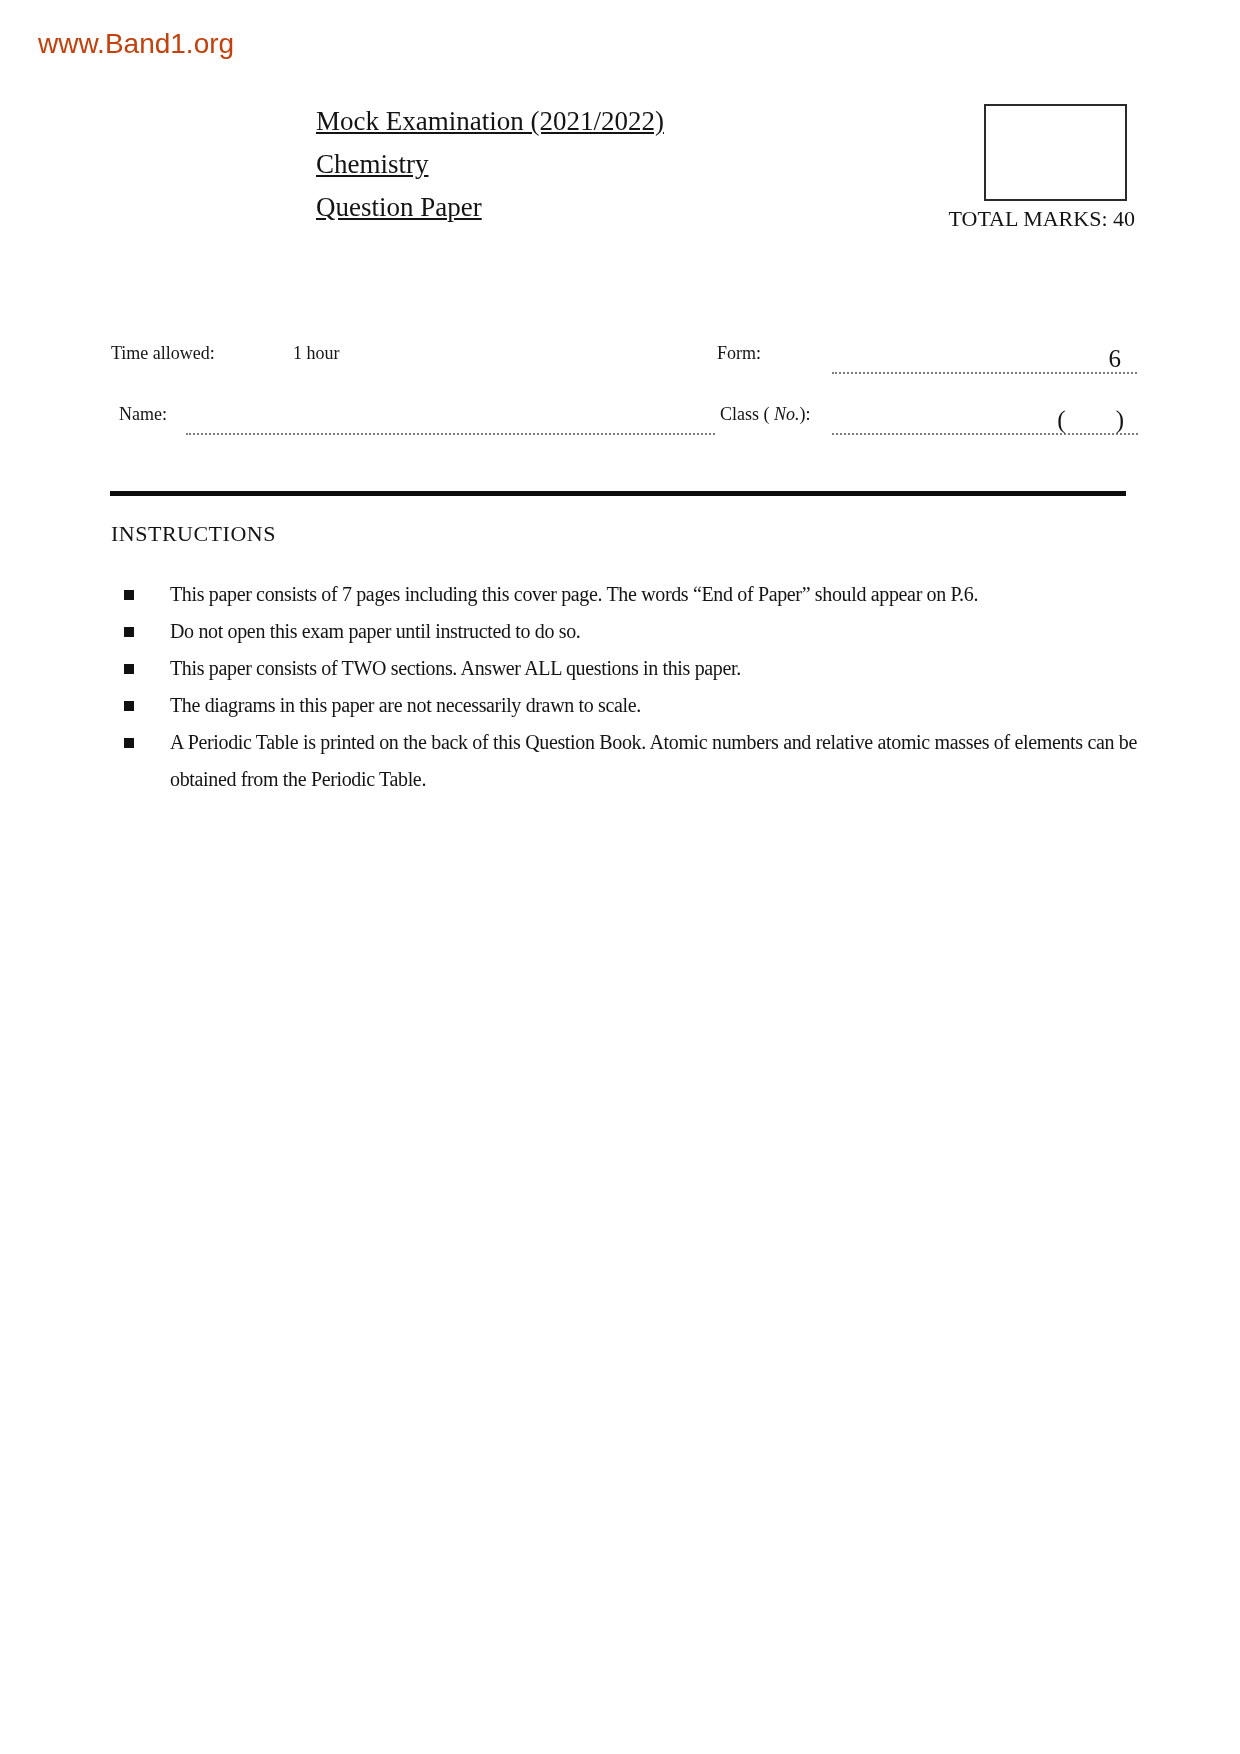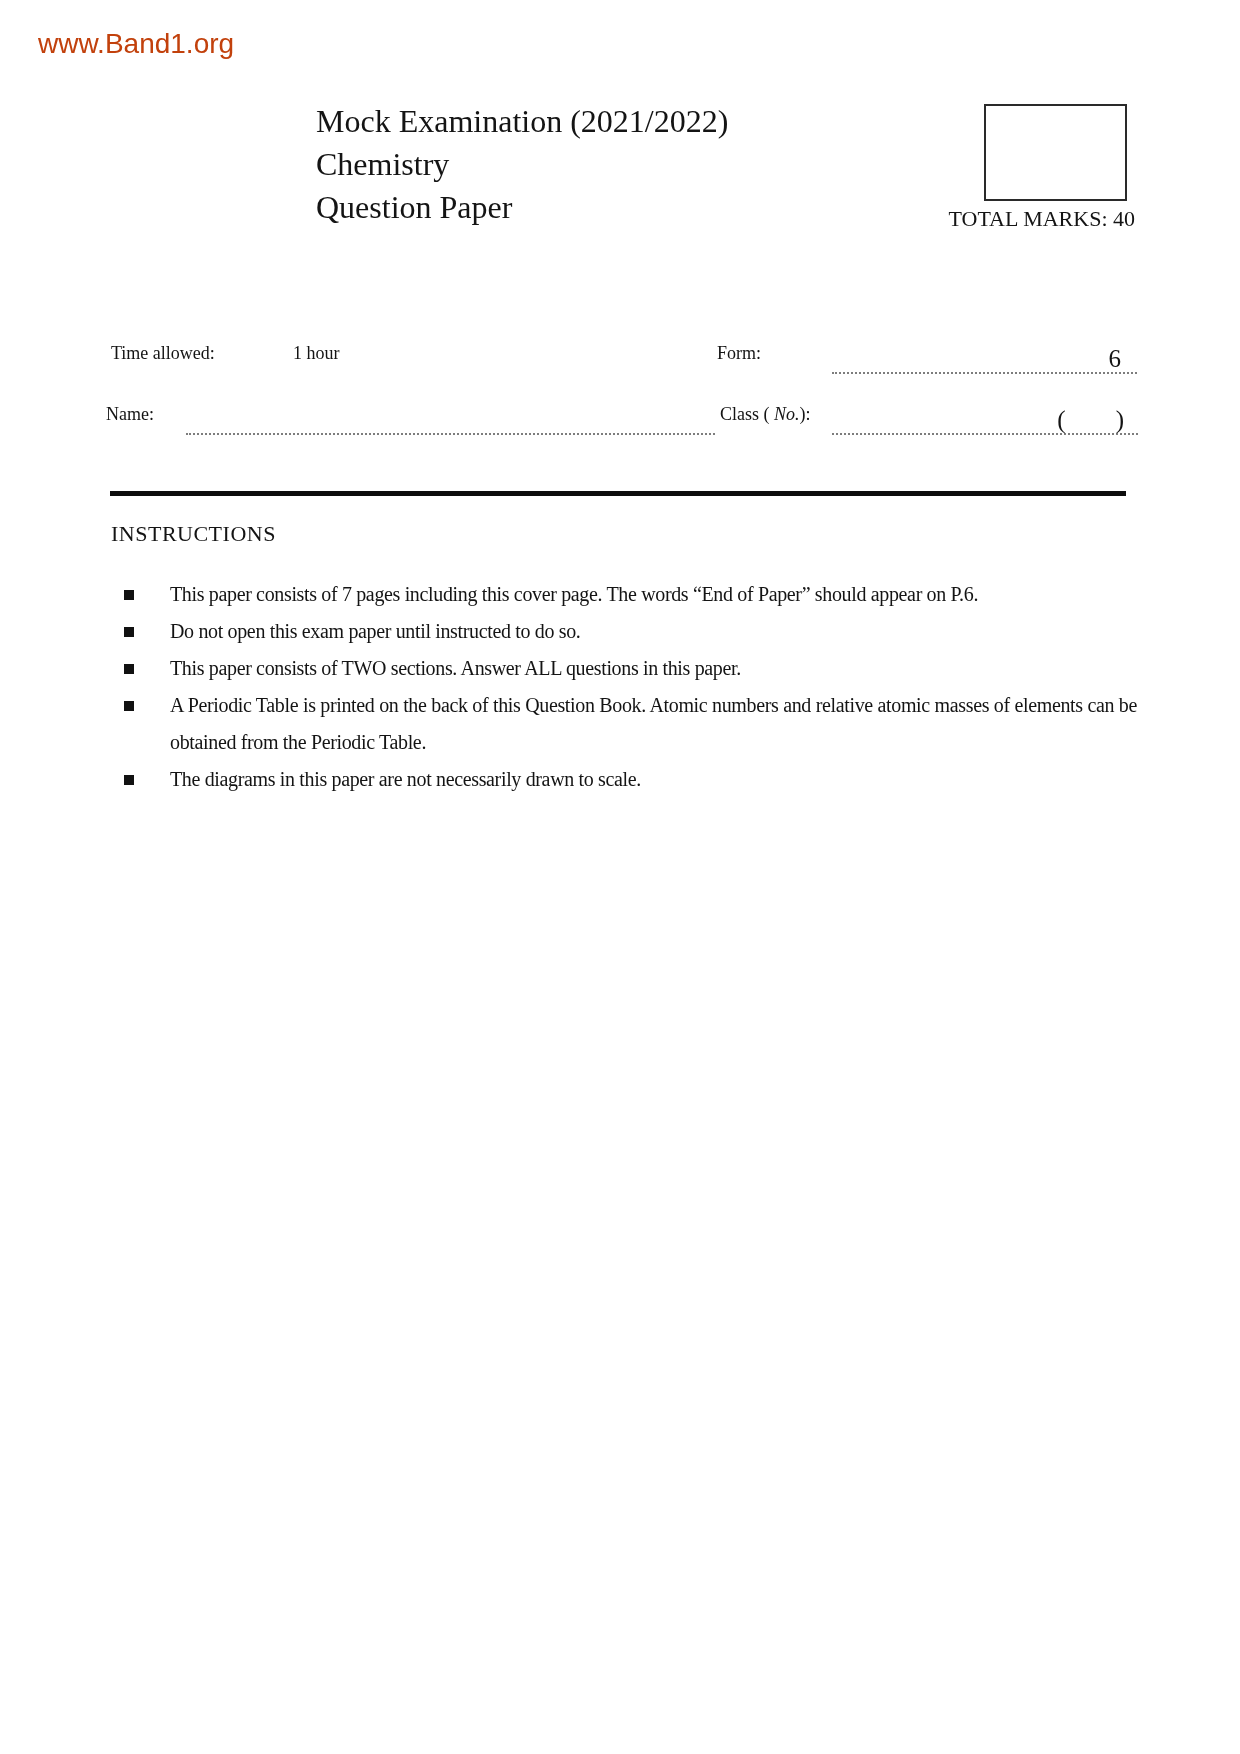--- a/index.html
+++ b/index.html
@@ -16,23 +16,24 @@
   .site-url {
     position: absolute;
     left: 38px; top: 28px;
     font-family: "Liberation Sans", sans-serif;
     font-size: 28px;
     color: #c2410c;
   }
   .title-block {
     position: absolute;
     left: 316px; top: 100px;
-    font-size: 32px;
+    font-size: 27px;
     line-height: 43px;
     white-space: nowrap;
+    text-decoration: underline;
   }
   .marks-box {
     position: absolute;
     left: 984px; top: 104px;
     width: 143px; height: 97px;
     border: 2px solid #2a2a2a;
     background: #ffffff;
   }
   .marks-label {
     position: absolute;
@@ -55,21 +56,21 @@
     line-height: 30px;
     text-align: right;
     white-space: nowrap;
   }
   .fill-line.form-line   { left: 832px; top: 344px; width: 305px; height: 30px; padding-right: 16px; }
   .fill-line.name-line   { left: 186px; top: 405px; width: 529px; height: 30px; }
   .fill-line.class-line  { left: 832px; top: 405px; width: 306px; height: 30px; padding-right: 14px; }
   .lbl-time  { left: 111px; top: 343px; }
   .lbl-hour  { left: 293px; top: 343px; }
   .lbl-form  { left: 717px; top: 343px; }
-  .lbl-name  { left: 106px; top: 404px; }
+  .lbl-name  { left: 119px; top: 404px; }
   .lbl-class { left: 720px; top: 404px; }
   .rule {
     position: absolute;
     left: 110px; top: 491px;
     width: 1016px; height: 5px;
     background: #0d0d0d;
   }
   .instructions-heading {
     position: absolute;
     left: 111px; top: 521px;
@@ -150,21 +151,21 @@
       <div class="instr-item">
         <span class="bullet"></span>
         <span class="instr-text"><span>Do not open this exam paper until instructed to do so.</span></span>
       </div>
       <div class="instr-item">
         <span class="bullet"></span>
         <span class="instr-text"><span>This paper consists of </span><b>TWO</b><span> sections. Answer </span><b>ALL</b><span> questions in this paper.</span></span>
       </div>
       <div class="instr-item">
         <span class="bullet"></span>
-        <span class="instr-text"><span>A Periodic Table is printed on the back of this Question Book. Atomic numbers and relative atomic masses of elements can be obtained from the Periodic Table.</span></span>
+        <span class="instr-text"><span>The diagrams in this paper are not necessarily drawn to scale.</span></span>
       </div>
       <div class="instr-item">
         <span class="bullet"></span>
-        <span class="instr-text"><span>The diagrams in this paper are not necessarily drawn to scale.</span></span>
+        <span class="instr-text"><span>A Periodic Table is printed on the back of this Question Book. Atomic numbers and relative atomic masses of elements can be obtained from the Periodic Table.</span></span>
       </div>
     </div>
 
 </div>
 
 </body></html>

